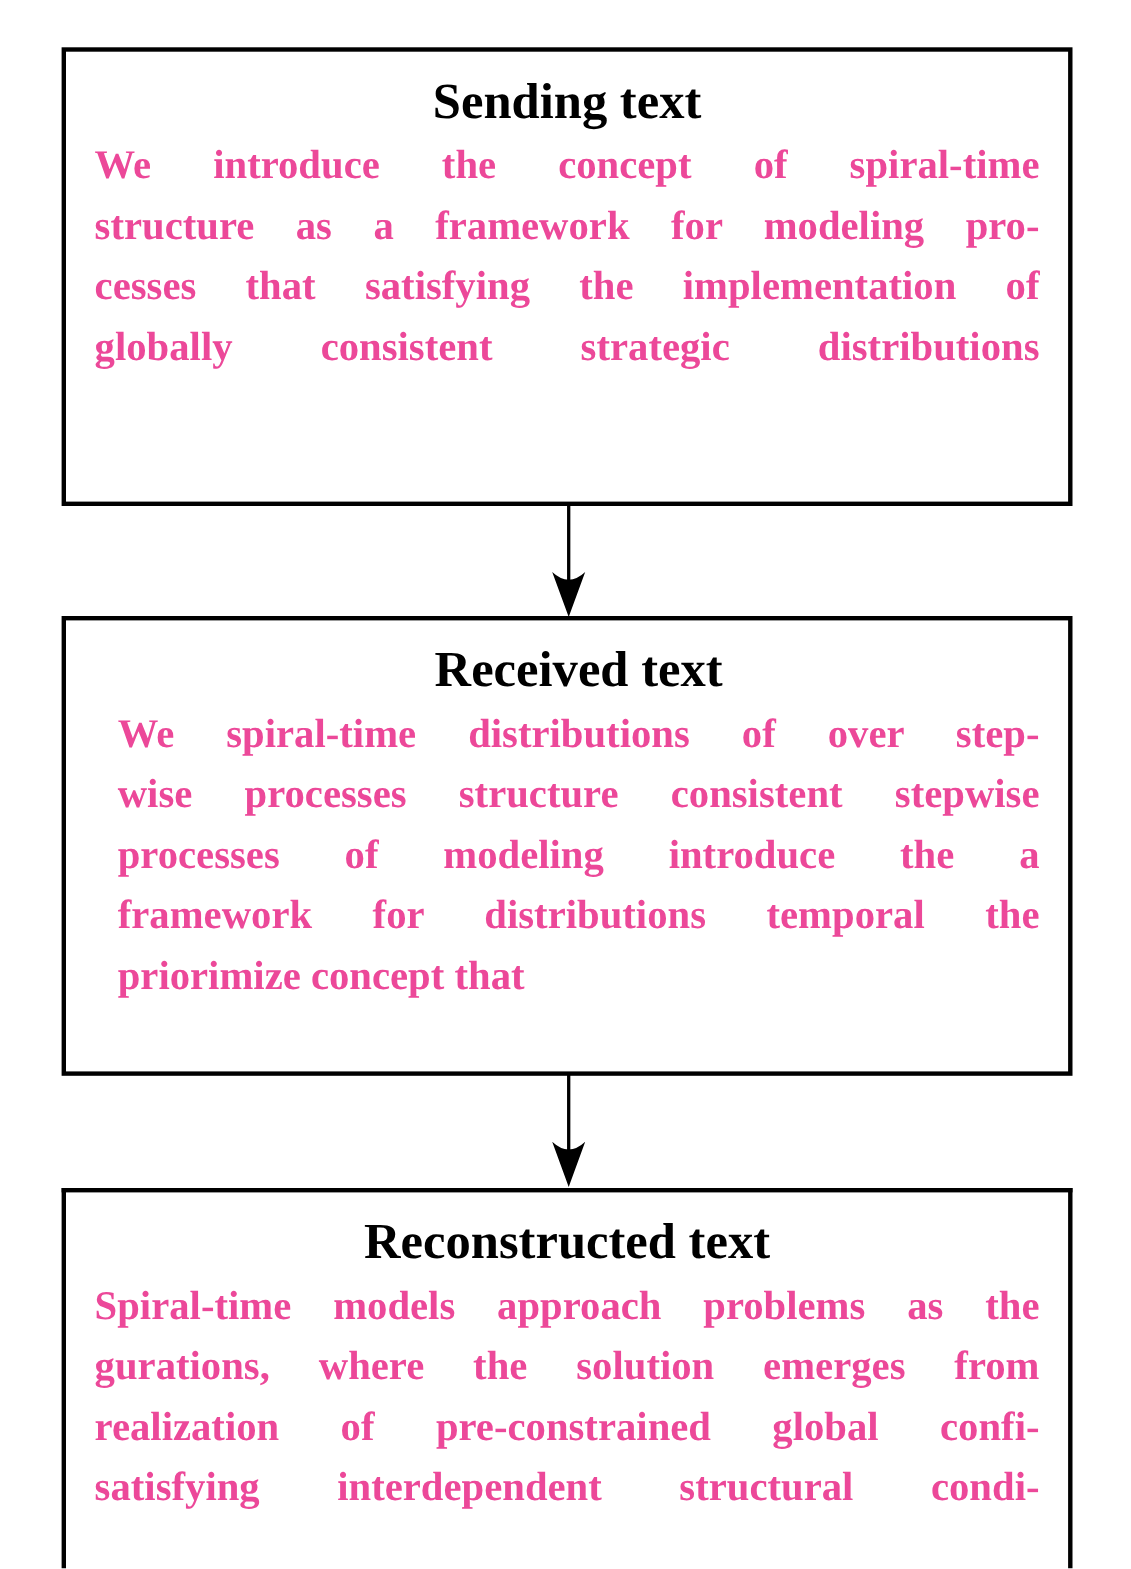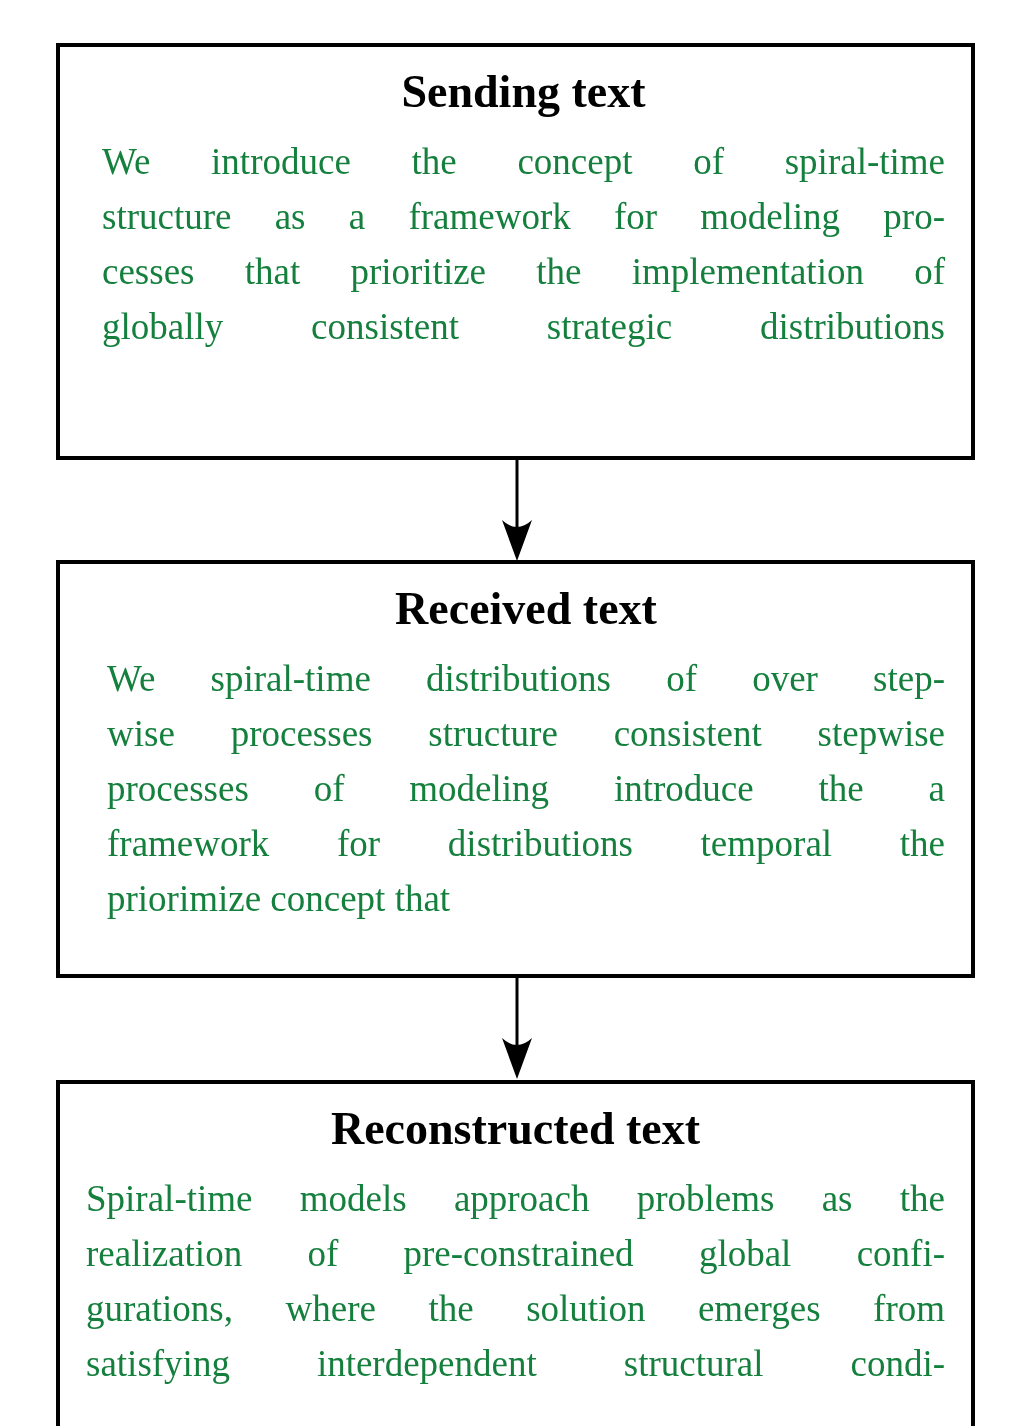--- a/index.html
+++ b/index.html
@@ -17,36 +17,37 @@
     color: #000000;
   }
   .box {
     position: absolute;
     left: 56px;
     width: 919px;
     box-sizing: border-box;
     border: 4px solid #000000;
     background: #ffffff;
   }
-  .box-sending       { top: 43px;   height: 417px; padding-left: 16px; }
+  .box-sending       { top: 43px;   height: 417px; }
   .box-received      { top: 560px;  height: 418px; padding-left: 21px; }
   .box-reconstructed { top: 1080px; height: 424px; border-bottom: none; }
   .box-title {
     margin: 20px 10px 0 10px;
     text-align: center;
     font-weight: bold;
     font-size: 46px;
     line-height: 1.1;
     color: #000000;
   }
   .box-body {
-    margin: 16px 26px 0 26px;
+    margin: 5px 26px 0 26px;
     font-size: 37px;
     line-height: 55px;
-    color: #15803d;
+    color: #ec4899;
+    font-weight: bold;
   }
   .line {
     text-align: justify;
     text-align-last: justify;
     white-space: normal;
   }
   .line.last {
     text-align-last: left;
   }
   .flow-arrow {
@@ -61,21 +62,21 @@
 </head>
 <body>
 
 <div class="canvas">
 
   <div class="box box-sending">
     <div class="box-title">Sending text</div>
     <div class="box-body">
         <div class="line">We introduce the concept of spiral-time</div>
         <div class="line">structure as a framework for modeling pro-</div>
-        <div class="line">cesses that prioritize the implementation of</div>
+        <div class="line">cesses that satisfying the implementation of</div>
         <div class="line">globally consistent strategic distributions</div>
       </div>
   </div>
 
   <svg class="flow-arrow flow-arrow-1" viewBox="0 0 36 104">
     <line x1="18" y1="0" x2="18" y2="88" stroke="#000000" stroke-width="3"></line>
     <path d="M 18 103 L 3 62 Q 18 76 33 62 Z" fill="#000000"></path>
   </svg>
 
   <div class="box box-received">
@@ -91,19 +92,19 @@
 
   <svg class="flow-arrow flow-arrow-2" viewBox="0 0 36 104">
     <line x1="18" y1="0" x2="18" y2="88" stroke="#000000" stroke-width="3"></line>
     <path d="M 18 103 L 3 62 Q 18 76 33 62 Z" fill="#000000"></path>
   </svg>
 
   <div class="box box-reconstructed">
     <div class="box-title">Reconstructed text</div>
     <div class="box-body">
         <div class="line">Spiral-time models approach problems as the</div>
+        <div class="line">gurations, where the solution emerges from</div>
         <div class="line">realization of pre-constrained global confi-</div>
-        <div class="line">gurations, where the solution emerges from</div>
         <div class="line">satisfying interdependent structural condi-</div>
       </div>
   </div>
 
 </div>
 
 </body></html>

